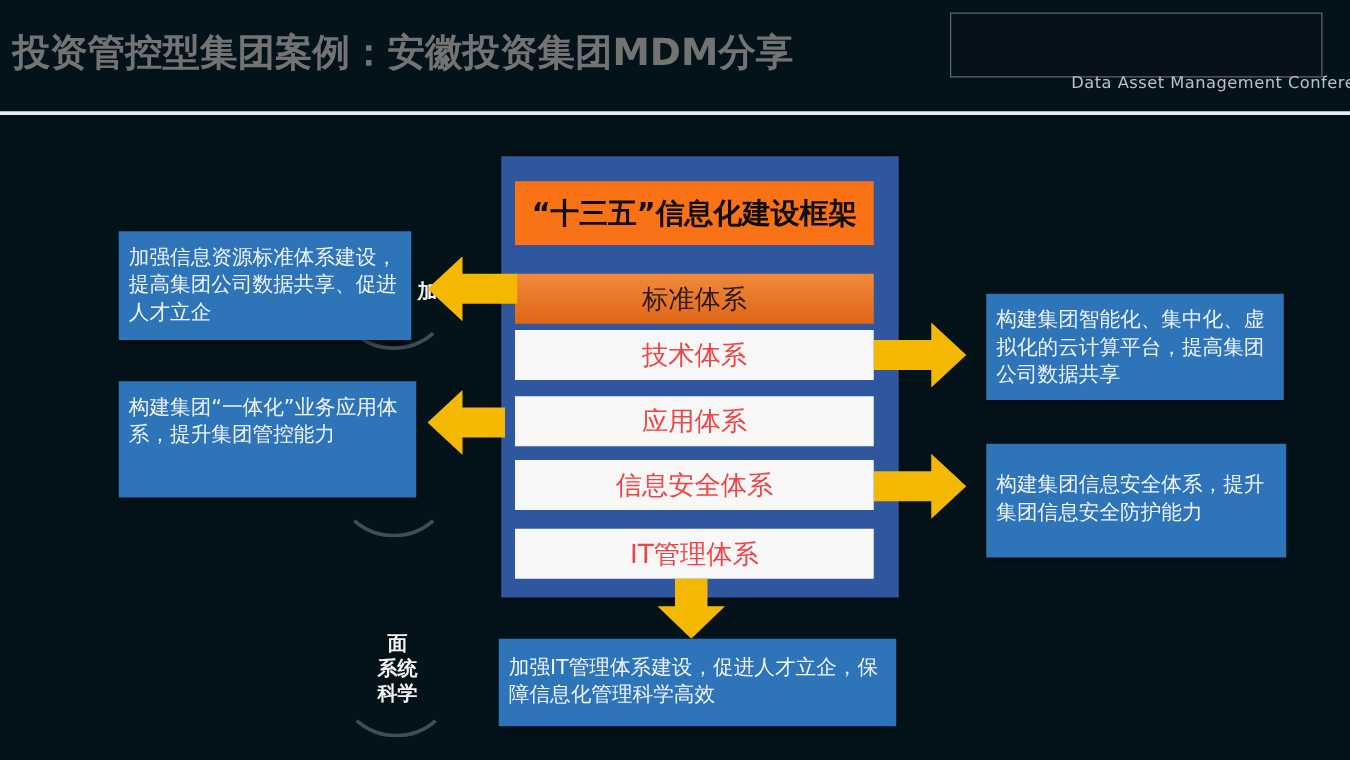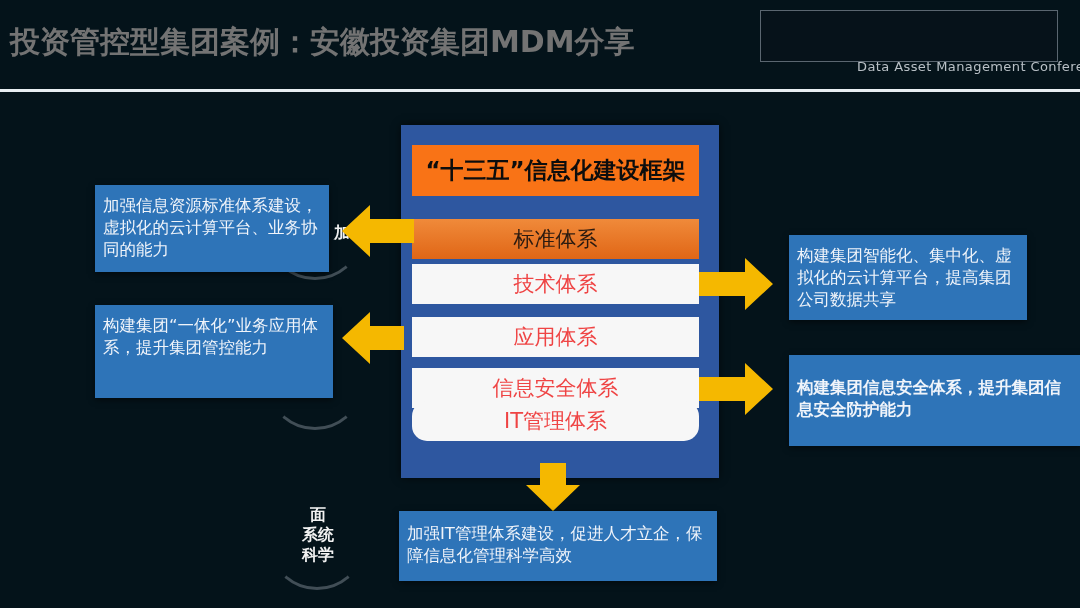--- a/index.html
+++ b/index.html
@@ -99,35 +99,35 @@
   <div>系统</div>
   <div>科学</div>
 </div>
 
 <div class="frame"></div>
 <div class="frame-header">“十三五”信息化建设框架</div>
 <div class="layer active" style="top:204px;margin-top:15px;">标准体系</div>
 <div class="layer" style="top:264px;">技术体系</div>
 <div class="layer" style="top:317px;">应用体系</div>
 <div class="layer" style="top:368px;">信息安全体系</div>
-<div class="layer" style="top:401px;border-radius:15px;">IT管理体系</div>
+<div class="layer" style="top:423px;">IT管理体系</div>
 
 <svg class="arrow" style="left:342px;top:205px;" width="72" height="52" viewBox="0 0 72 52">
   <polygon points="0,26 28,0 28,14 72,14 72,38 28,38 28,52" fill="#f5b800"></polygon>
 </svg>
 <svg class="arrow" style="left:342px;top:312px;" width="62" height="52" viewBox="0 0 62 52">
   <polygon points="0,26 28,0 28,14 62,14 62,38 28,38 28,52" fill="#f5b800"></polygon>
 </svg>
 <svg class="arrow" style="left:699px;top:258px;" width="74" height="52" viewBox="0 0 74 52">
   <polygon points="0,14 46,14 46,0 74,26 46,52 46,38 0,38" fill="#f5b800"></polygon>
 </svg>
 <svg class="arrow" style="left:699px;top:363px;" width="74" height="52" viewBox="0 0 74 52">
   <polygon points="0,14 46,14 46,0 74,26 46,52 46,38 0,38" fill="#f5b800"></polygon>
 </svg>
 <svg class="arrow" style="left:526px;top:463px;" width="54" height="48" viewBox="0 0 54 48">
   <polygon points="14,0 40,0 40,22 54,22 27,48 0,22 14,22" fill="#f5b800"></polygon>
 </svg>
 
-<div class="callout" style="left:95px;top:185px;width:234px;height:87px;">加强信息资源标准体系建设，虚拟化的云计算平台、业务协同的能力</div>
+<div class="callout" style="left:95px;top:185px;width:234px;height:87px;">加强信息资源标准体系建设，提高集团公司数据共享、促进人才立企</div>
 <div class="callout" style="left:95px;top:305px;width:238px;height:93px;">构建集团“一体化”业务应用体系，提升集团管控能力</div>
 <div class="callout" style="left:789px;top:235px;width:238px;height:85px;">构建集团智能化、集中化、虚拟化的云计算平台，提高集团公司数据共享</div>
-<div class="callout" style="left:789px;top:355px;width:292px;height:91px;padding-top:22px;font-weight:bold;">构建集团信息安全体系，提升集团信息安全防护能力</div>
+<div class="callout" style="left:789px;top:355px;width:240px;height:91px;padding-top:22px;">构建集团信息安全体系，提升集团信息安全防护能力</div>
 <div class="callout" style="left:399px;top:511px;width:318px;height:70px;padding-top:12px;">加强IT管理体系建设，促进人才立企，保障信息化管理科学高效</div>
 
 </body></html>

